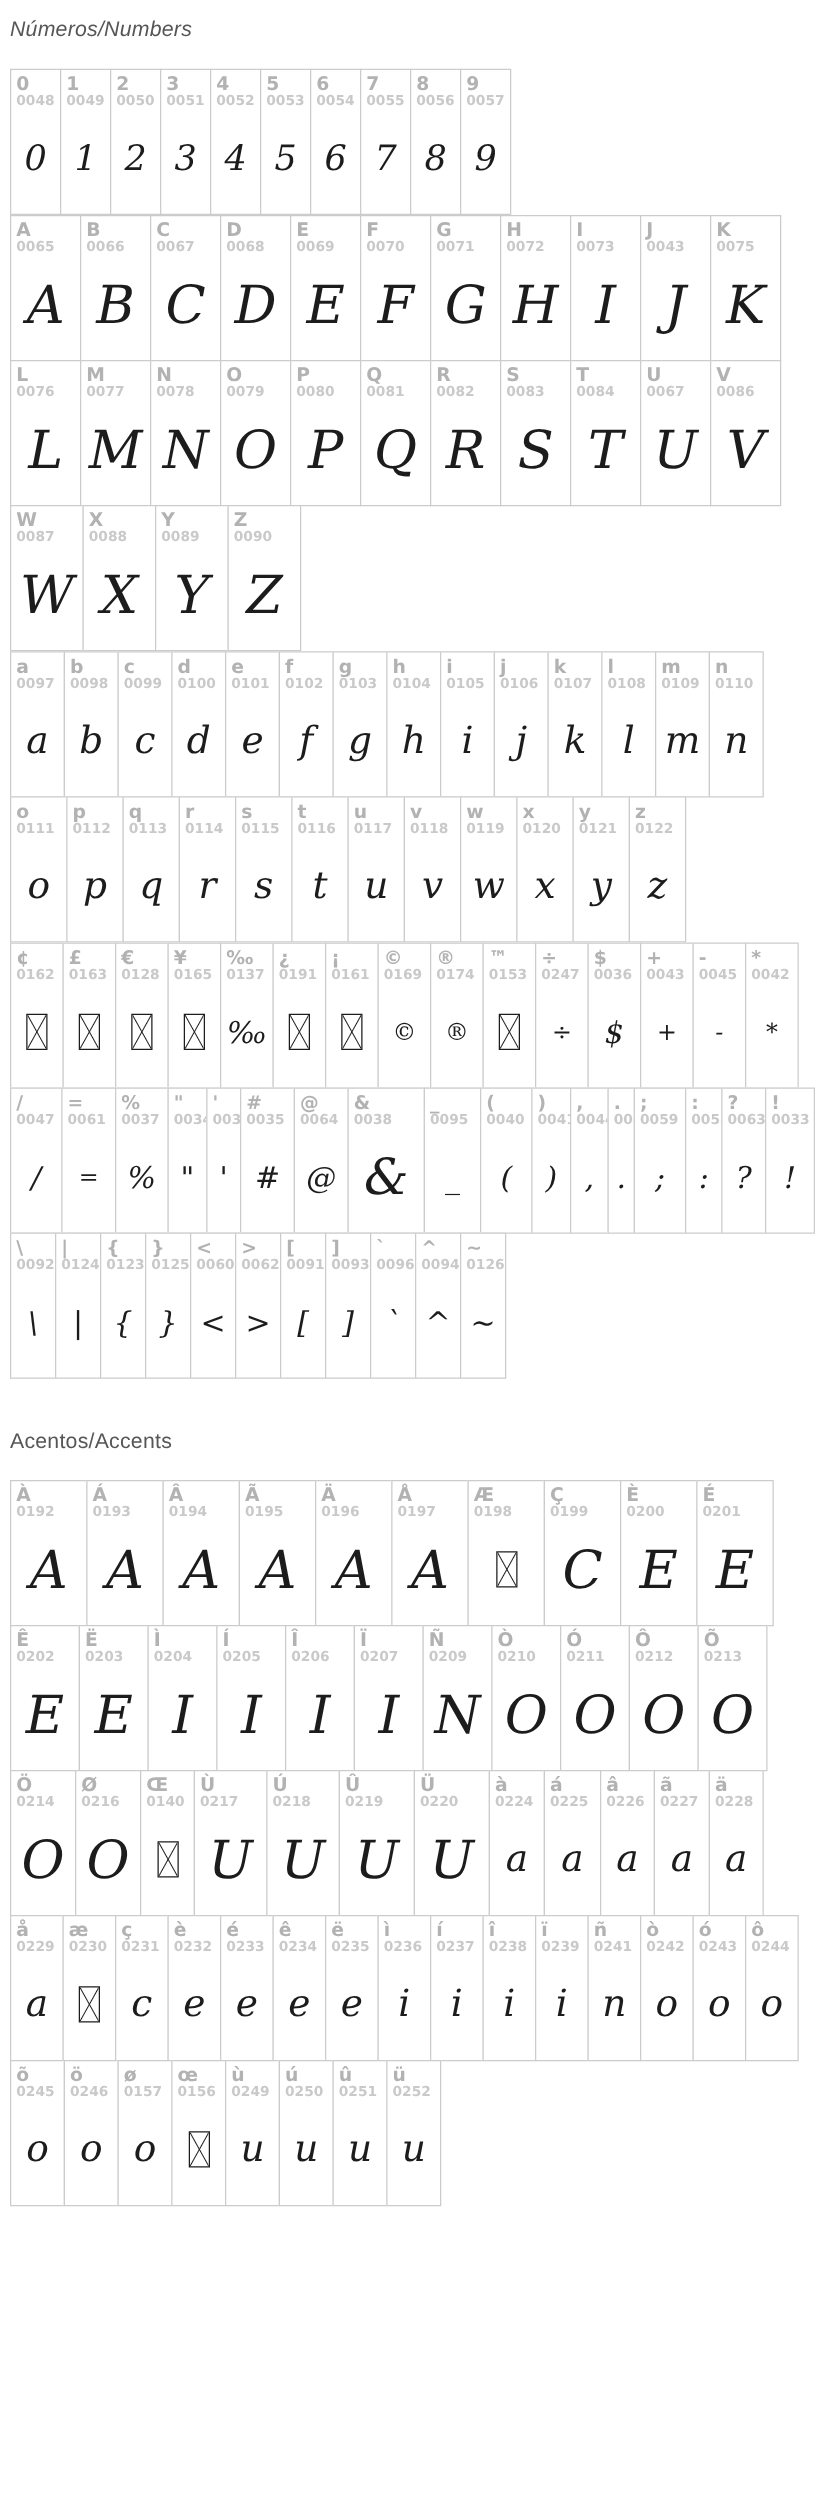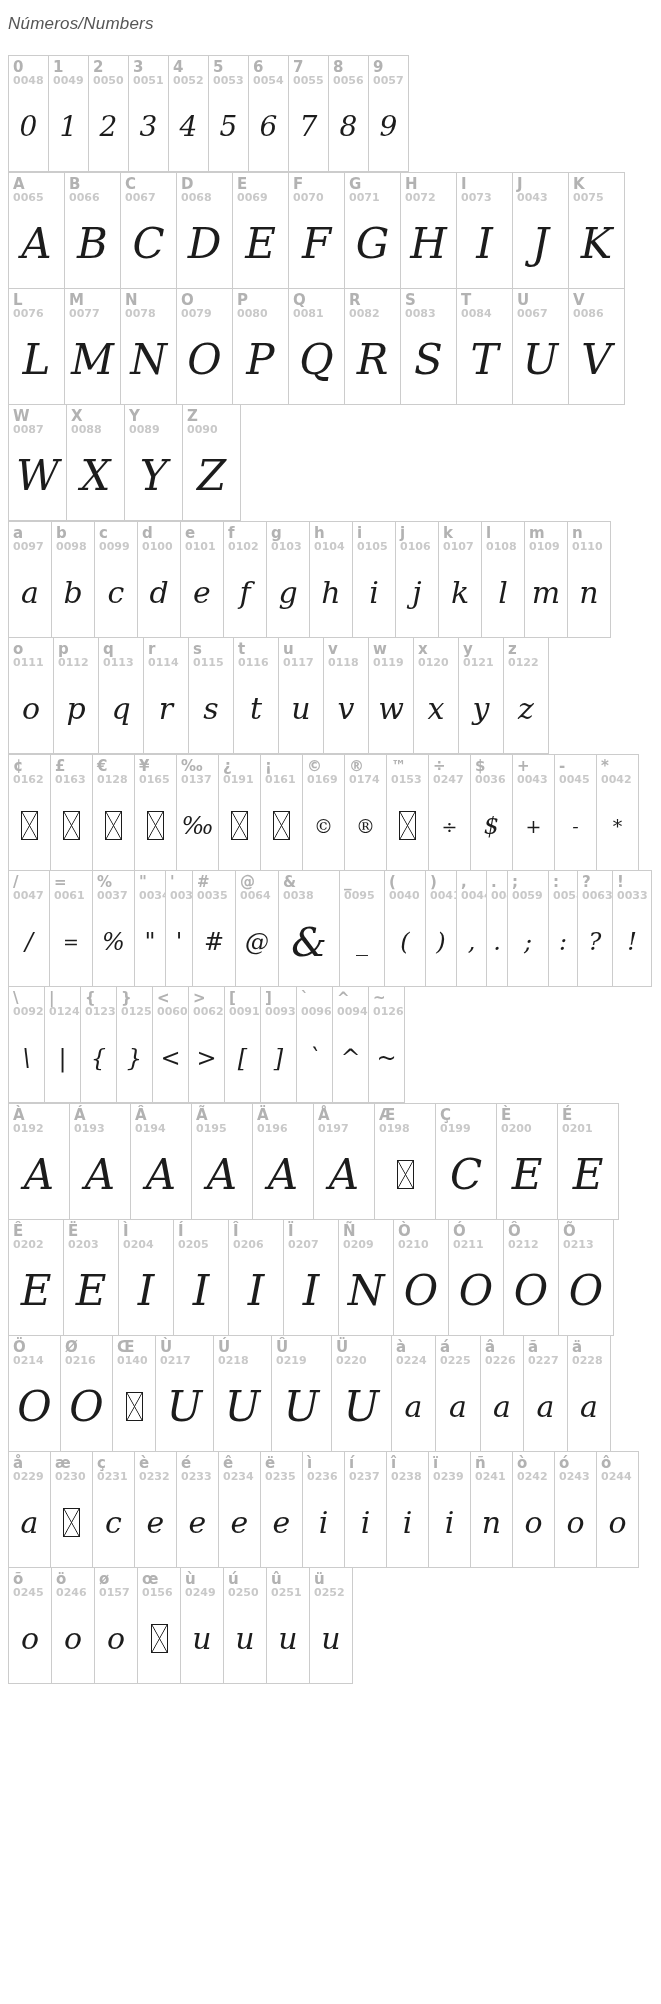--- a/index.html
+++ b/index.html
@@ -809,20 +809,21 @@
               <div class="char">~</div>
               <div class="code">0126</div>
             </div>
             <div class="glyph" style="font-size: 24px;">~</div>
           </div>
         </div>
       </div>
   </section>
 
   <section>
+    <h2 class="title">Acentos/Accents</h2>
     <div class="grid">
         <div class="g-row">
           <div class="cell" style="width: 62px;">
             <div class="labels">
               <div class="char">À</div>
               <div class="code">0192</div>
             </div>
             <div class="glyph" style="font-size: 42px;">A</div>
           </div>
           <div class="cell" style="width: 62px;">

